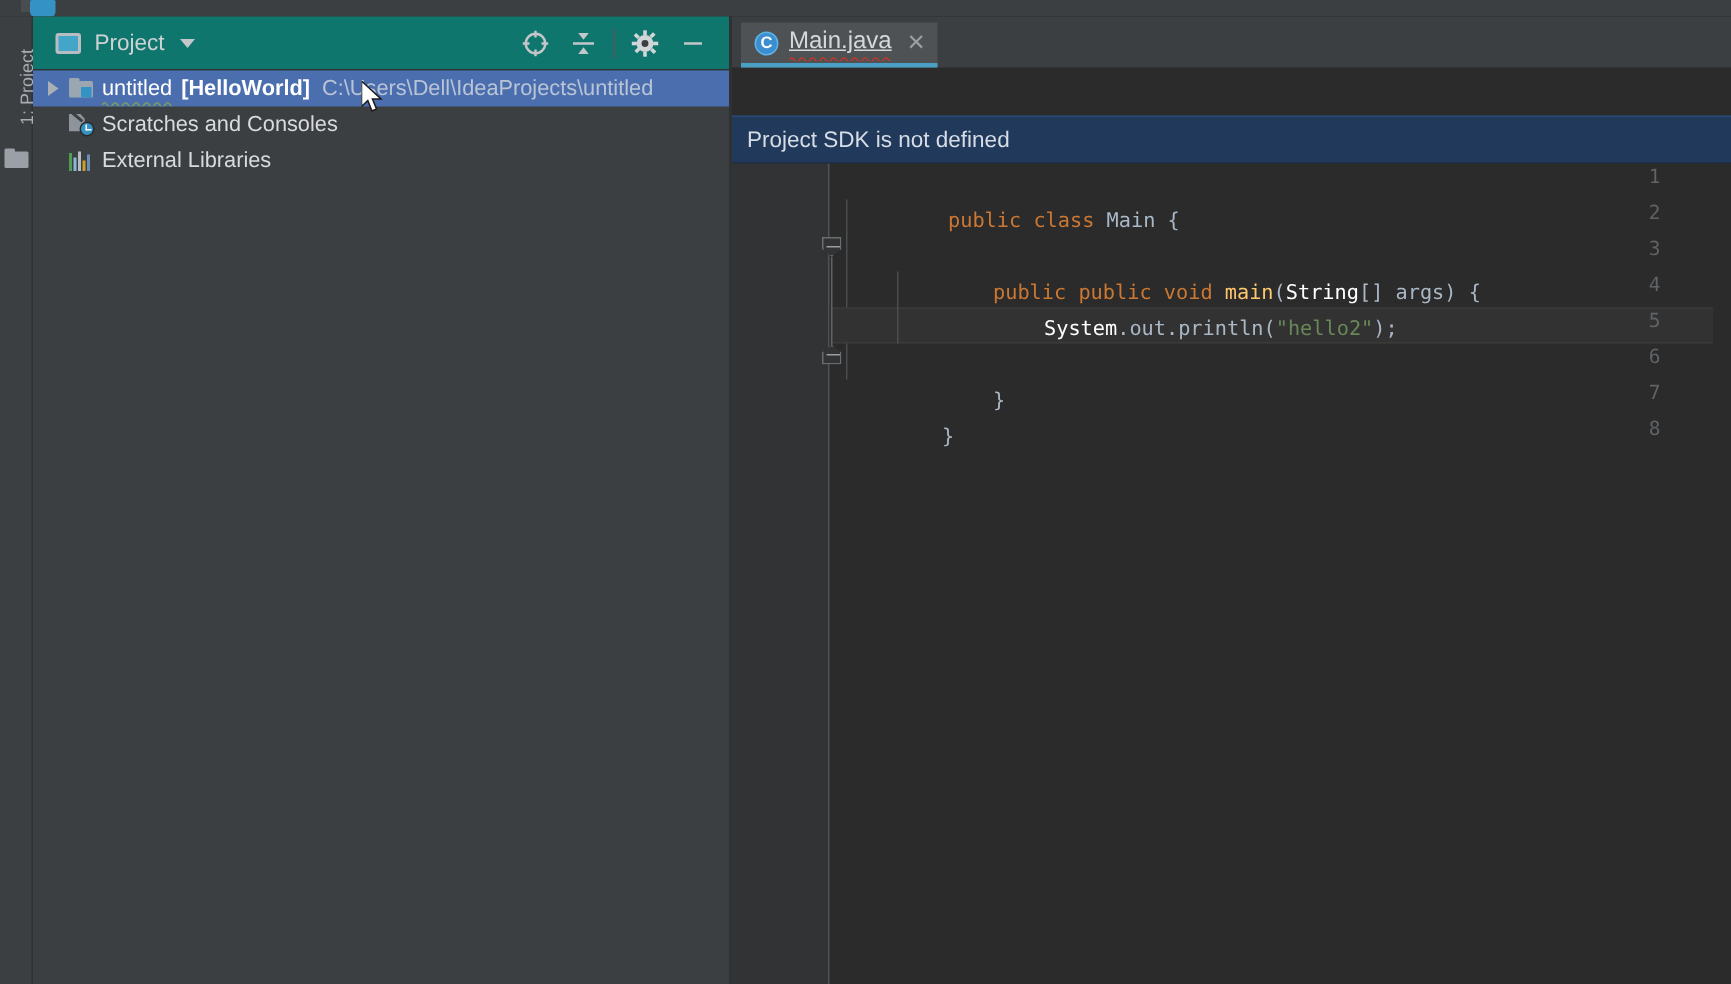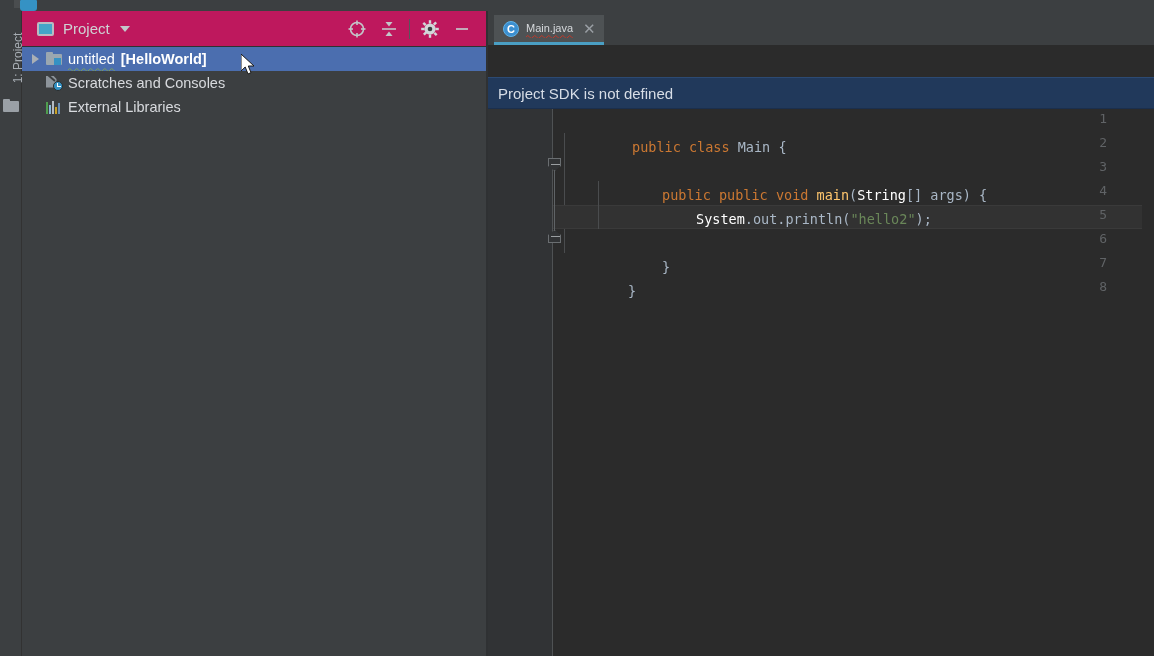--- a/index.html
+++ b/index.html
@@ -50,21 +50,21 @@
   .tool-strip .folder-ic .body { position:absolute; left:0; top:2px; width:16px; height:11px; background:#9aa0a6; border-radius:1px;}
 
   
   .project-panel {
     position: absolute; left: 22px; top: 11px;
     width: 464px; height: 645px;
     background: #3c3f41;
   }
   .panel-header {
     position: relative; height: 36px;
-    background: #be185d;
+    background: #0f766e;
     border-bottom: 1px solid #2f3133;
     display: flex; align-items: center;
   }
   .panel-header .pg-icon {
     position: relative; width: 17px; height: 14px; margin-left: 15px;
     background: #43a5c8; border: 2px solid #b8bdc2; border-radius: 2px;
   }
   .panel-header .pg-title {
     margin-left: 9px; color: #cfd2d4; font-size: 15px;
   }
@@ -165,21 +165,21 @@
     border-bottom: 3px solid #4a9fc4;
     cursor: pointer;
   }
   .etab .cls-ic {
     width: 16px; height: 16px; border-radius: 50%;
     background: #3b8fd0; color: #ffffff; font-size: 11px; font-weight: bold;
     display:flex; align-items:center; justify-content:center;
     margin-right: 7px; border: 1px solid #5fb3e8;
   }
   .etab .tlabel {
-    color: #d6d9dc; font-size: 11px; position: relative; padding-bottom: 1px;
+    color: #d6d9dc; font-size: 16px; position: relative; padding-bottom: 1px; text-decoration: underline;
   }
   .etab .tlabel .squiggle { bottom: -3px; }
   .etab .tclose {
     margin-left: 10px; color: #9a9fa4; font-size: 15px; line-height: 1;
   }
 
   .notify-bar {
     position: relative; height: 32px;
     background: #21395b;
     border-top: 1px solid #2c4a73;
@@ -328,20 +328,21 @@
         </div>
         <div class="label">
           <span>untitled</span>
           <span class="squiggle">
             <svg width="70" height="4" viewBox="0 0 70 4" preserveAspectRatio="none">
               <path d="M0 3 Q1.75 0 3.5 3 T7 3 T10.5 3 T14 3 T17.5 3 T21 3 T24.5 3 T28 3 T31.5 3 T35 3 T38.5 3 T42 3 T45.5 3 T49 3 T52.5 3 T56 3 T59.5 3 T63 3 T66.5 3 T70 3" fill="none" stroke="#7a9e5e" stroke-width="1"></path>
             </svg>
           </span>
         </div>
         <div class="label bold" style="margin-left:6px">[HelloWorld]</div>
+        <div class="path">C:\Users\Dell\IdeaProjects\untitled</div>
       </div>
 
       <div class="tree-row">
         <div class="twisty"></div>
         <div class="icon-slot">
           <div class="ic-scratch">
             <div class="pg"></div>
               <div class="pen"></div>
             <div class="clock"></div>
               <div class="hand"></div>

